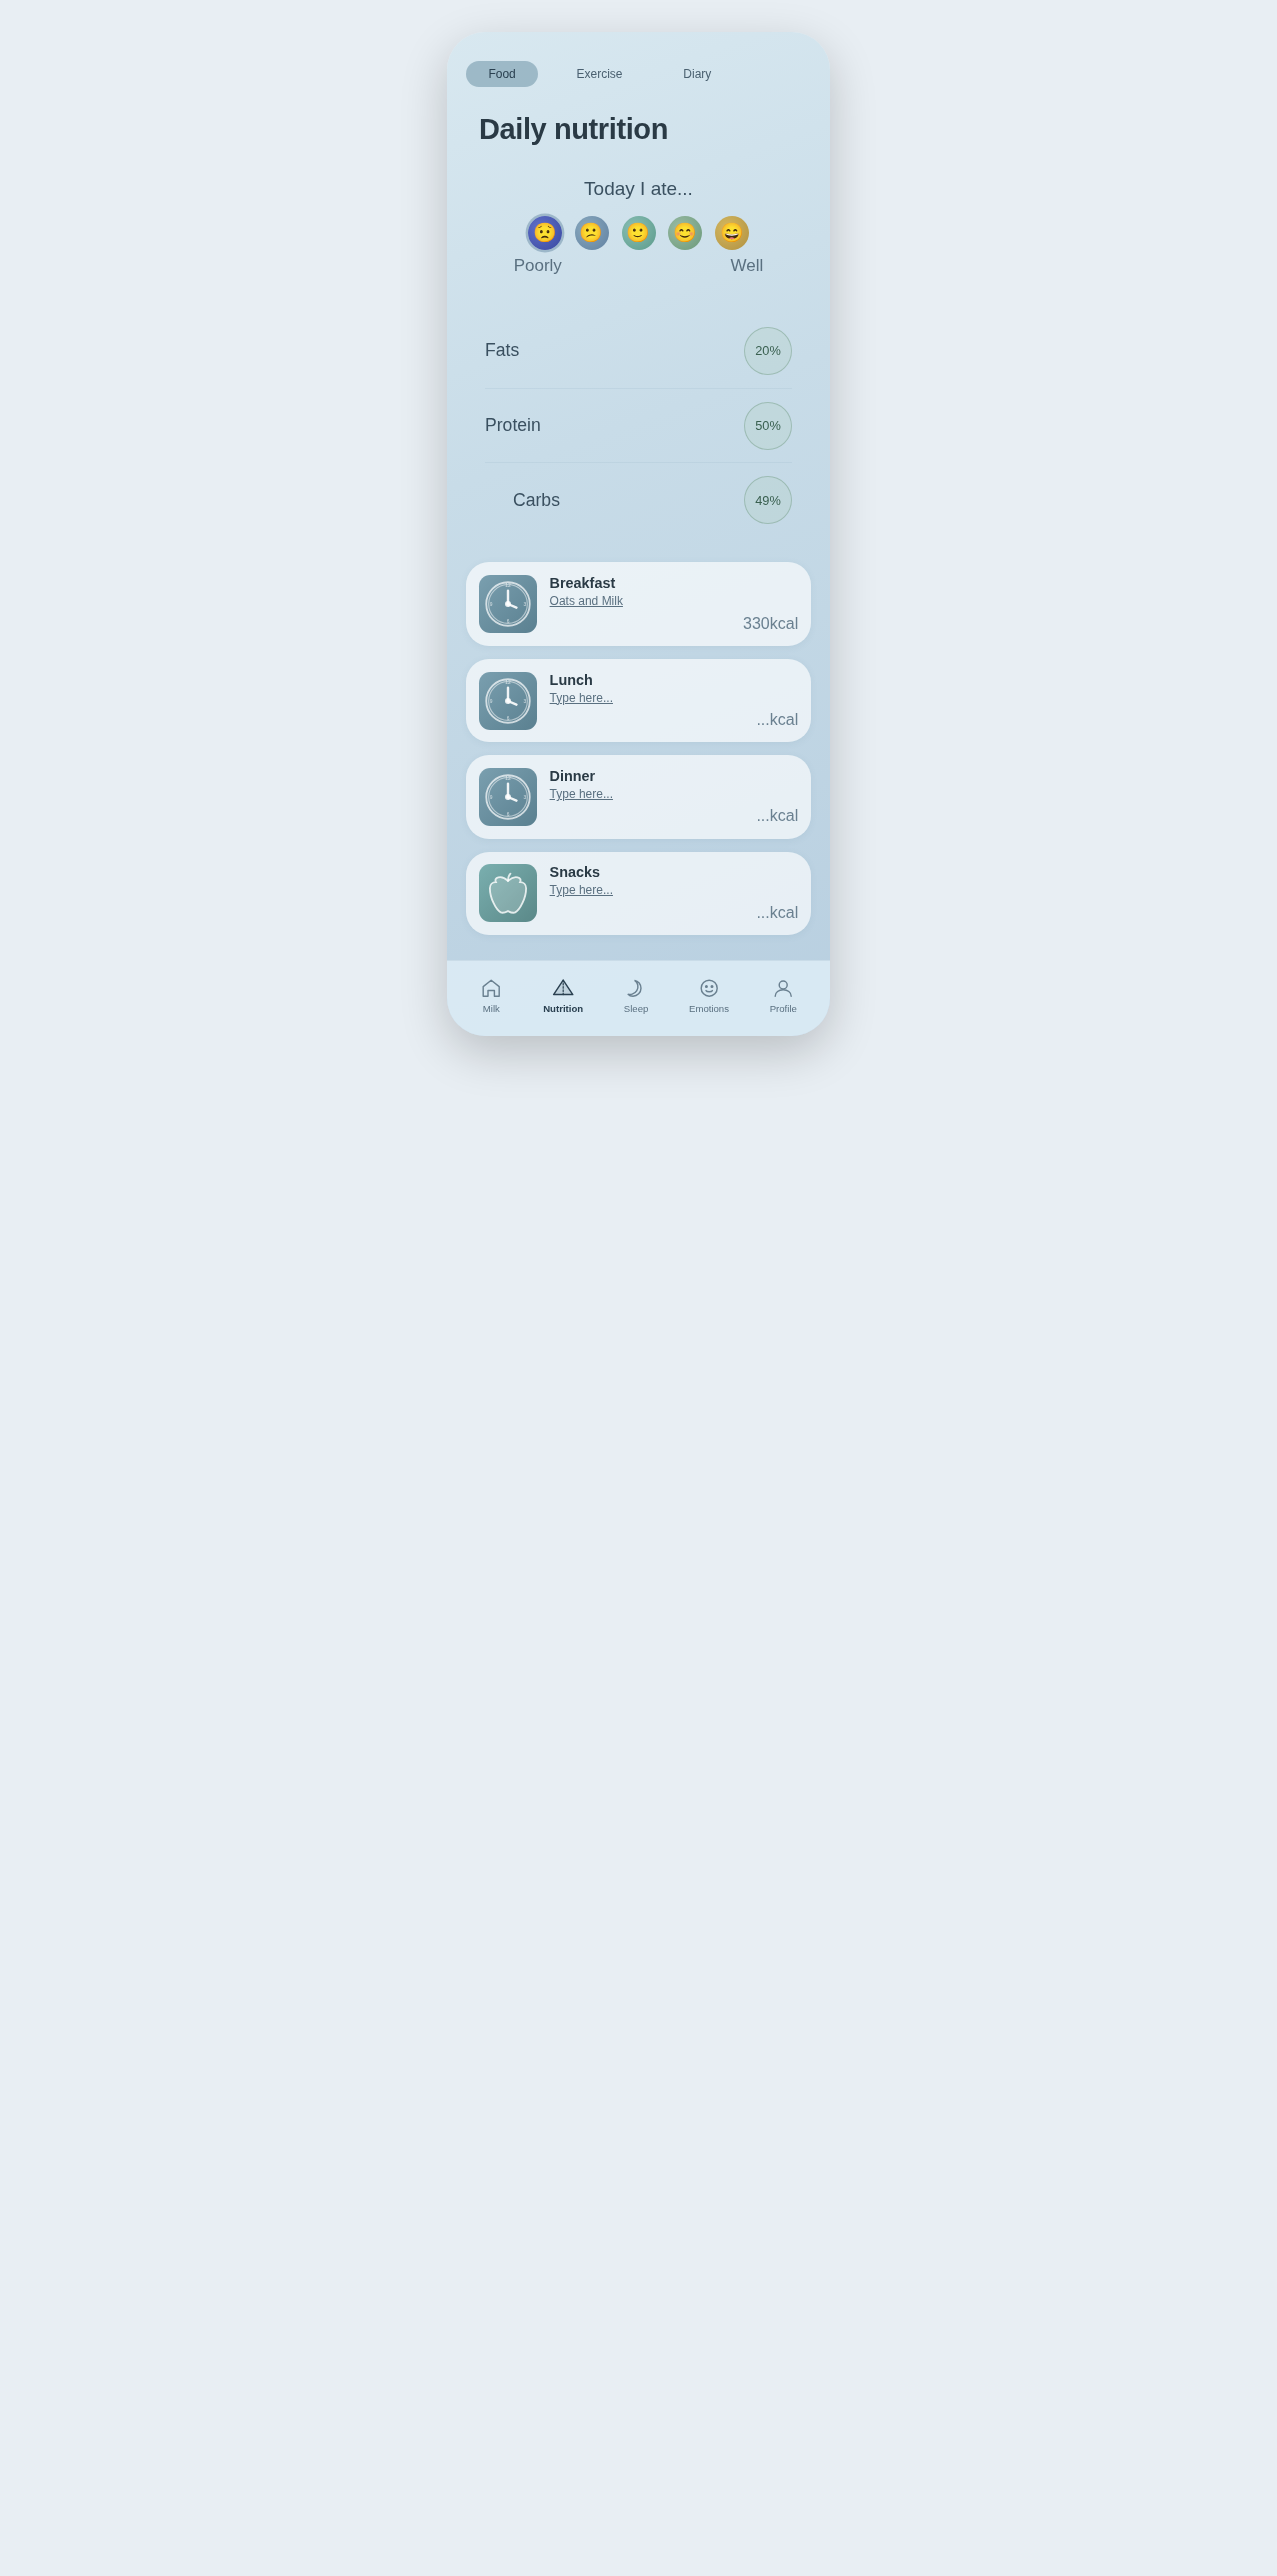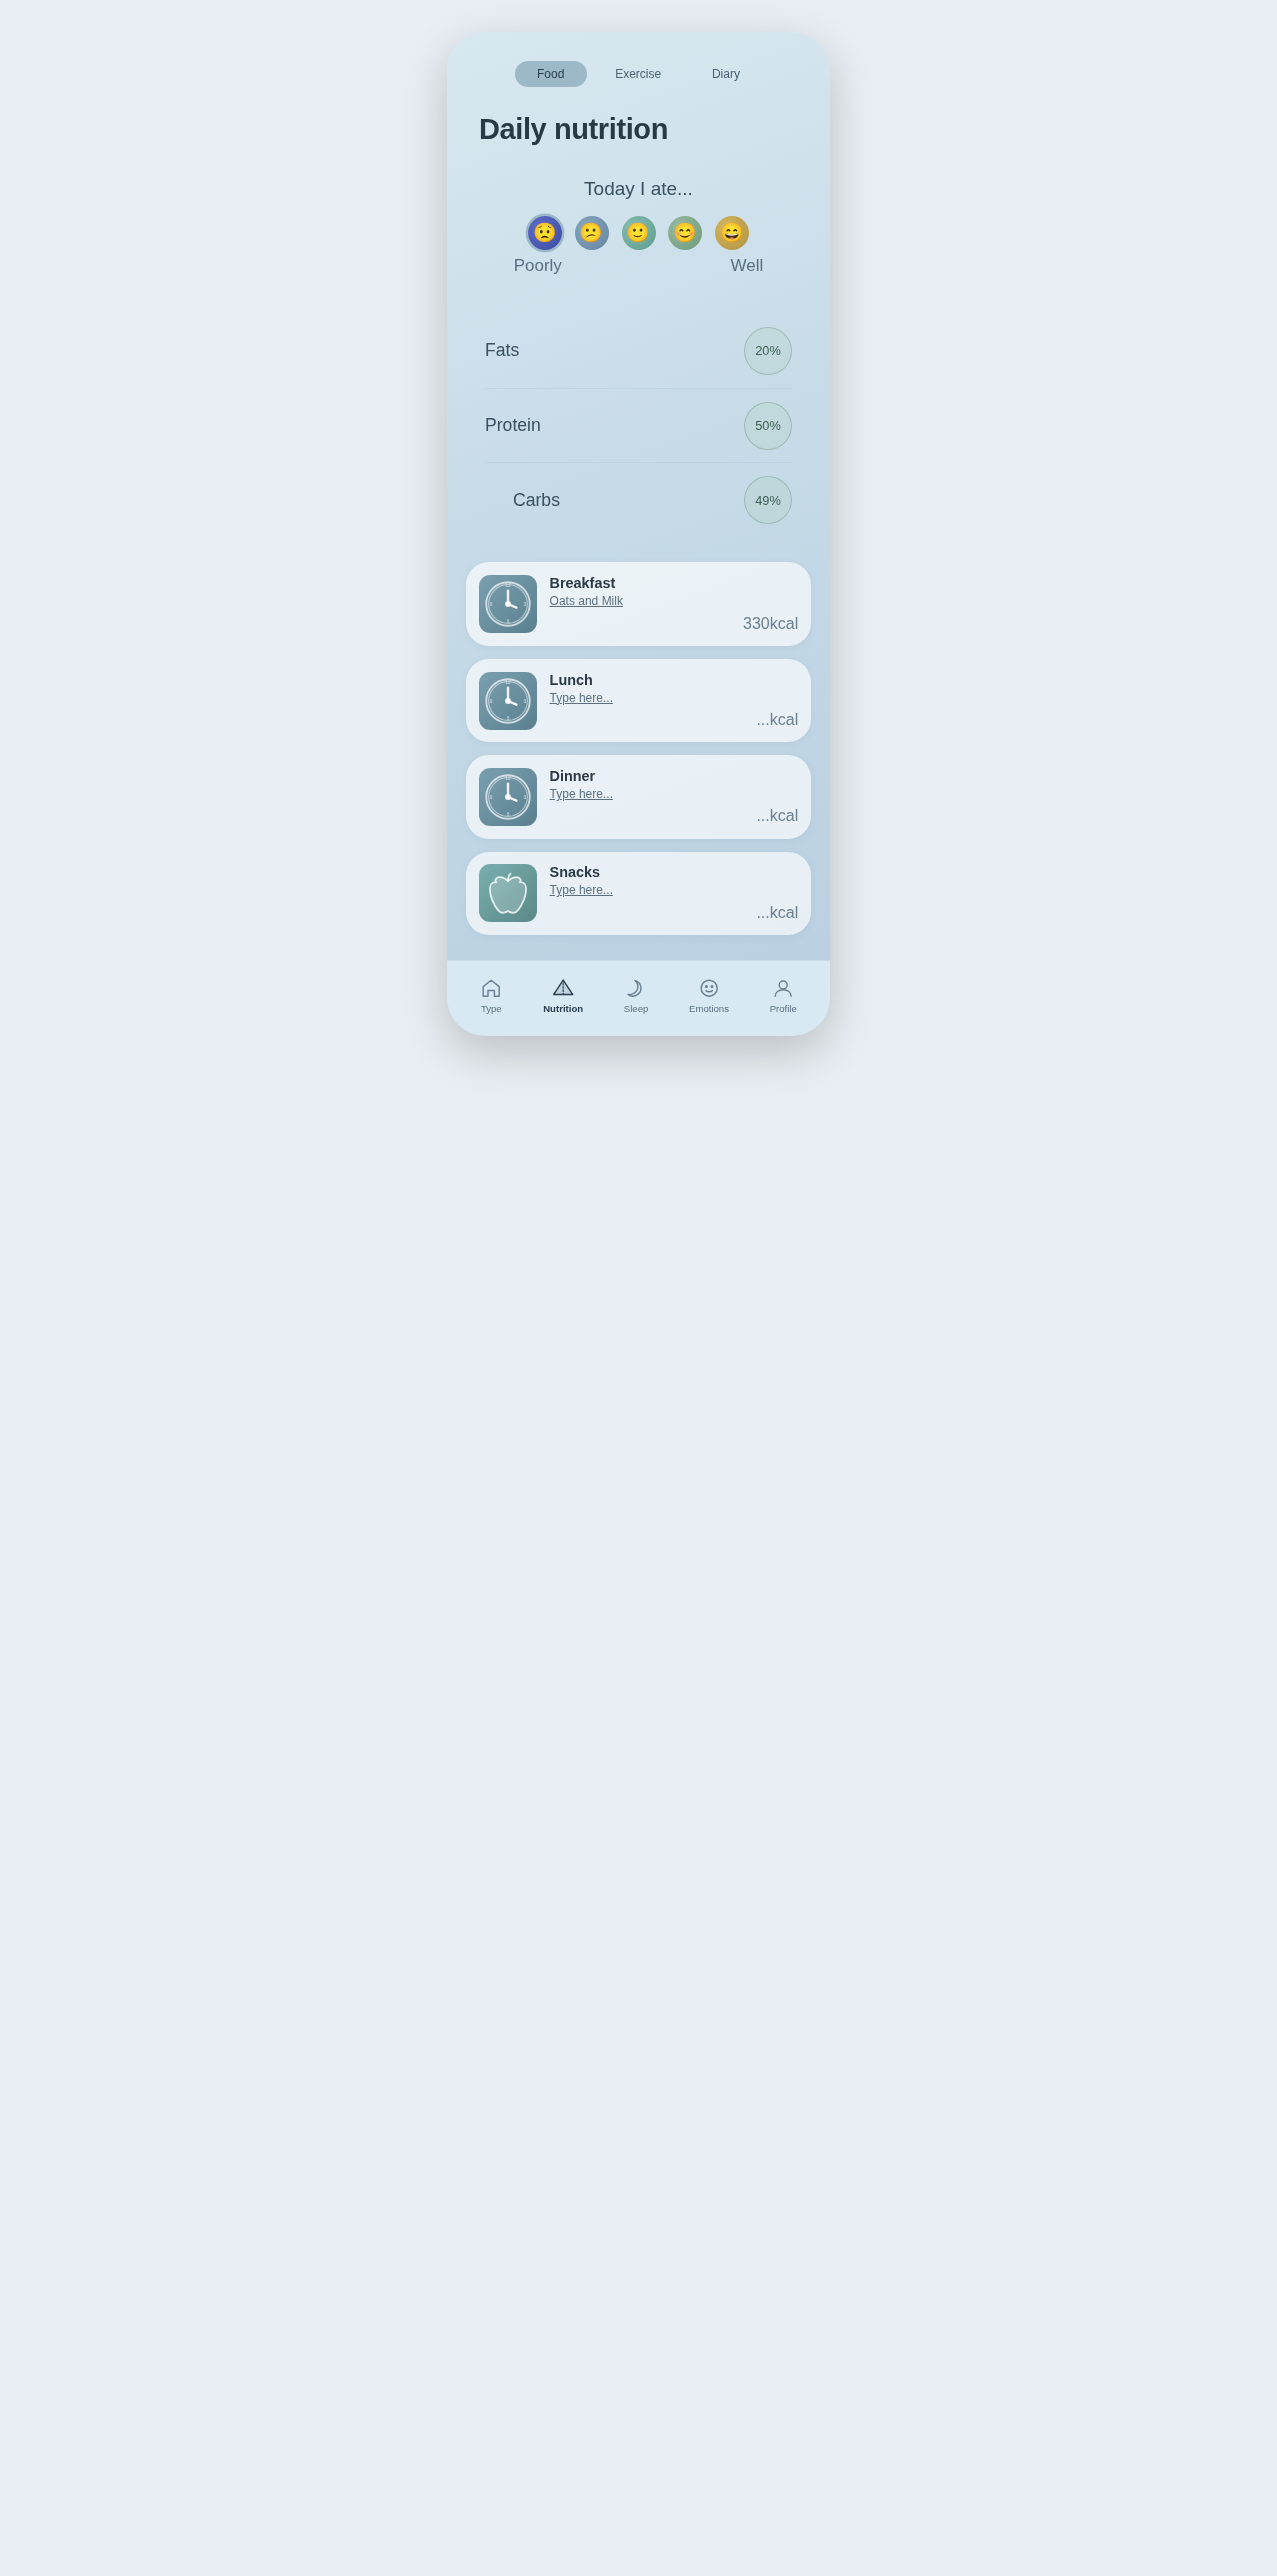--- a/index.html
+++ b/index.html
@@ -23,22 +23,21 @@
     }
     .phone-content {
       padding: 19px 0 0 0;
       display: flex;
       flex-direction: column;
     }
 
     
     .top-tabs {
       display: flex;
-      justify-content: center;
-      gap: 6px;
+      gap: 16px;
       padding: 9.6px 19px 12.8px;
     }
     .top-tab {
       padding: 6.4px 22.4px;
       border-radius: 16px;
       font-size: 12px;
       cursor: pointer;
       border: none;
       background: transparent;
       color: #4a6070;
@@ -345,21 +344,21 @@
       </div>
 
     </div>
 
     <nav class="bottom-nav">
 
       <div class="nav-item">
         <svg viewBox="0 0 28 28" fill="none" stroke="#6a8090" stroke-width="1.8" stroke-linecap="round" stroke-linejoin="round">
           <path d="M4 12 L14 4 L24 12 V24 H18 V17 H10 V24 H4 Z"></path>
         </svg>
-        <span class="nav-label">Type</span>
+        <span class="nav-label">Milk</span>
       </div>
 
       <div class="nav-item active">
         <svg viewBox="0 0 28 28" fill="none" stroke="#2a4050" stroke-width="1.8" stroke-linecap="round" stroke-linejoin="round">
 
           <polygon points="14,4 26,22 2,22" fill="rgba(60,90,110,0.15)" stroke="#2a4050" stroke-width="1.8"></polygon>
           <line x1="14" y1="4" x2="14" y2="22" stroke="#2a4050" stroke-width="1.5" stroke-dasharray="2,2"></line>
         </svg>
         <span class="nav-label">Nutrition</span>
       </div>

